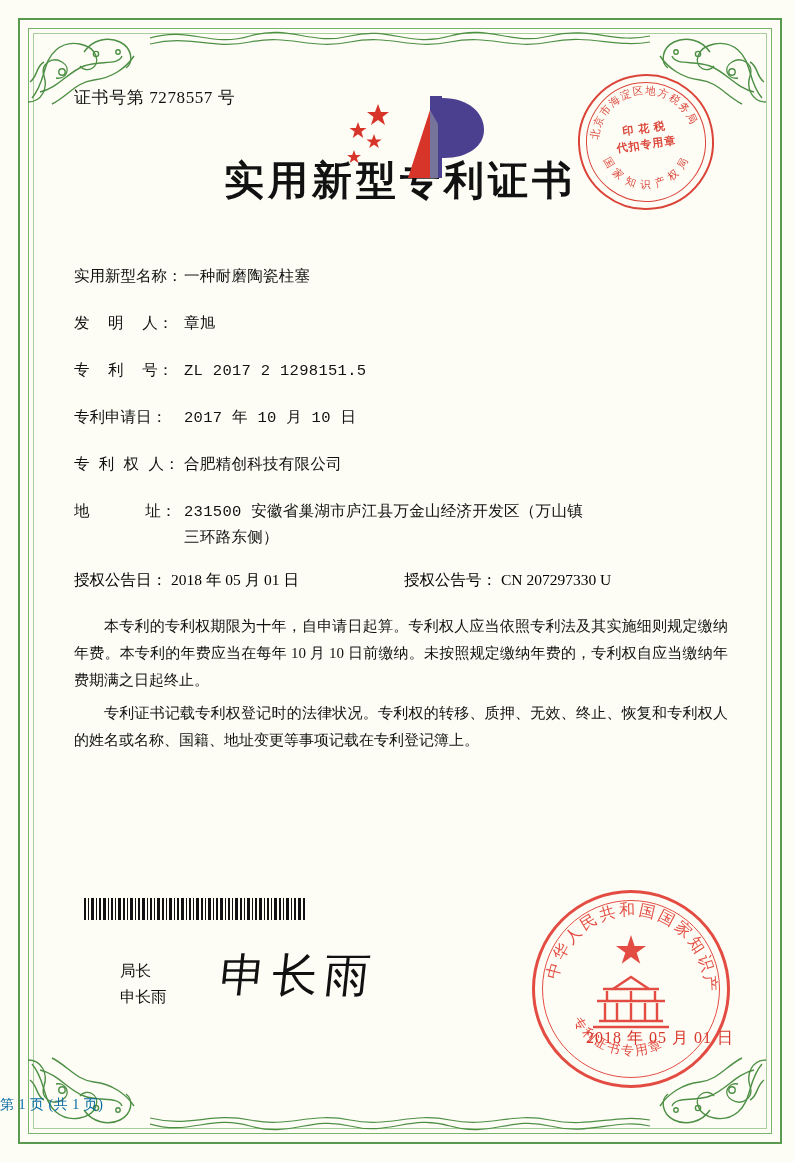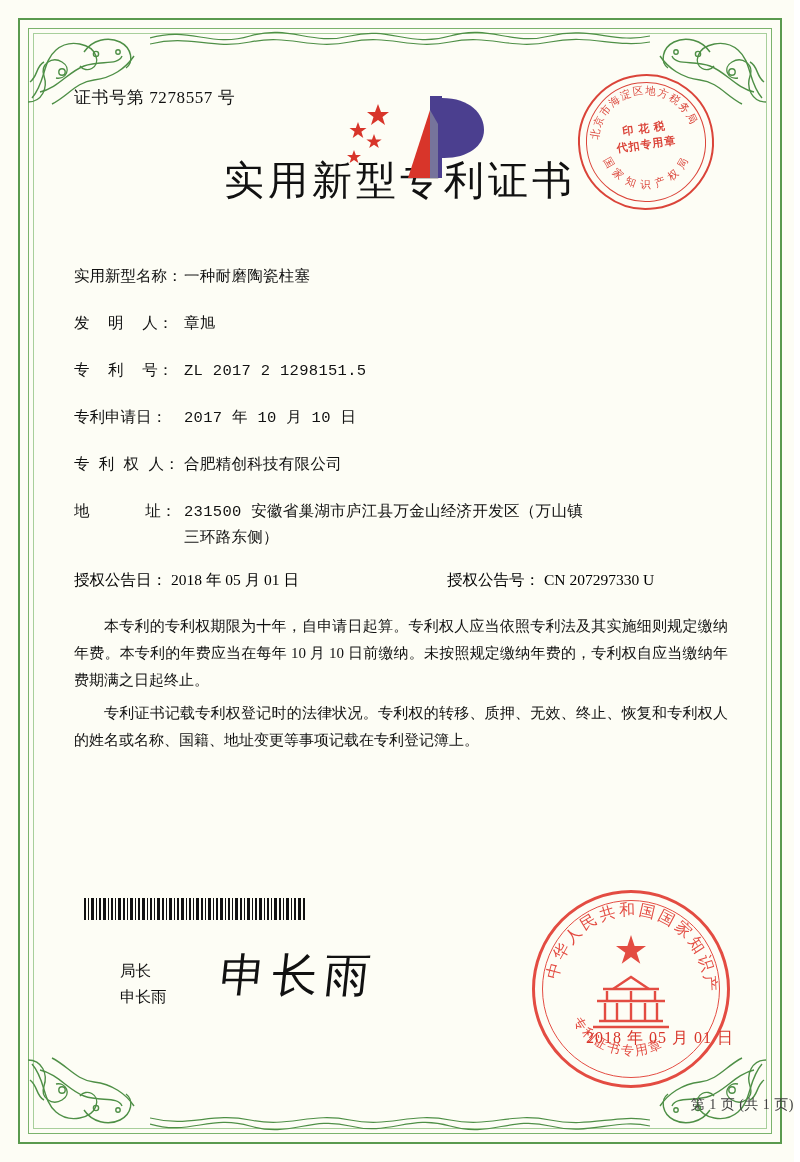--- a/index.html
+++ b/index.html
@@ -120,21 +120,21 @@
     line-height: 16px;
     font-family: "Liberation Serif", serif;
     font-weight: bold;
     letter-spacing: 1px;
   }
 
   .title {
     margin-top: 44px;
     text-align: center;
     font-size: 40px;
-    font-weight: normal;
+    font-weight: bold;
     letter-spacing: 4px;
     color: #111;
     font-family: "Liberation Serif", "DejaVu Serif", serif;
   }
 
   .fields {
     margin-top: 58px;
     margin-left: 18px;
     font-size: 15.5px;
     color: #111;
@@ -157,21 +157,20 @@
     letter-spacing: 0.3px;
   }
   .field-value .line2 { display: block; margin-top: 4px; }
 
   .grant-row {
     display: flex;
     margin-left: 18px;
     font-size: 15.5px;
     margin-top: -4px;
     margin-bottom: 14px;
-    gap: 43px;
   }
   .grant-left { width: 330px; flex: 0 0 330px; }
   .grant-left .lbl, .grant-right .lbl { margin-right: 4px; }
 
   .paras {
     margin-top: 22px;
     margin-left: 18px;
     margin-right: 16px;
     font-size: 15px;
     line-height: 27px;
@@ -239,23 +238,23 @@
     color: #d8352a;
     letter-spacing: 1px;
     font-family: "Liberation Serif", serif;
   }
 
   .footer {
     position: absolute;
     left: 0;
     right: 0;
     bottom: 48px;
-    text-align: right;
+    text-align: left;
     font-size: 14px;
-    color: #404040;
+    color: #0369a1;
     letter-spacing: 0.5px;
   }
 </style>
 </head>
 <body>
 
 <div class="page">
 
   <div class="border-outer"></div>
   <div class="border-inner"></div>

